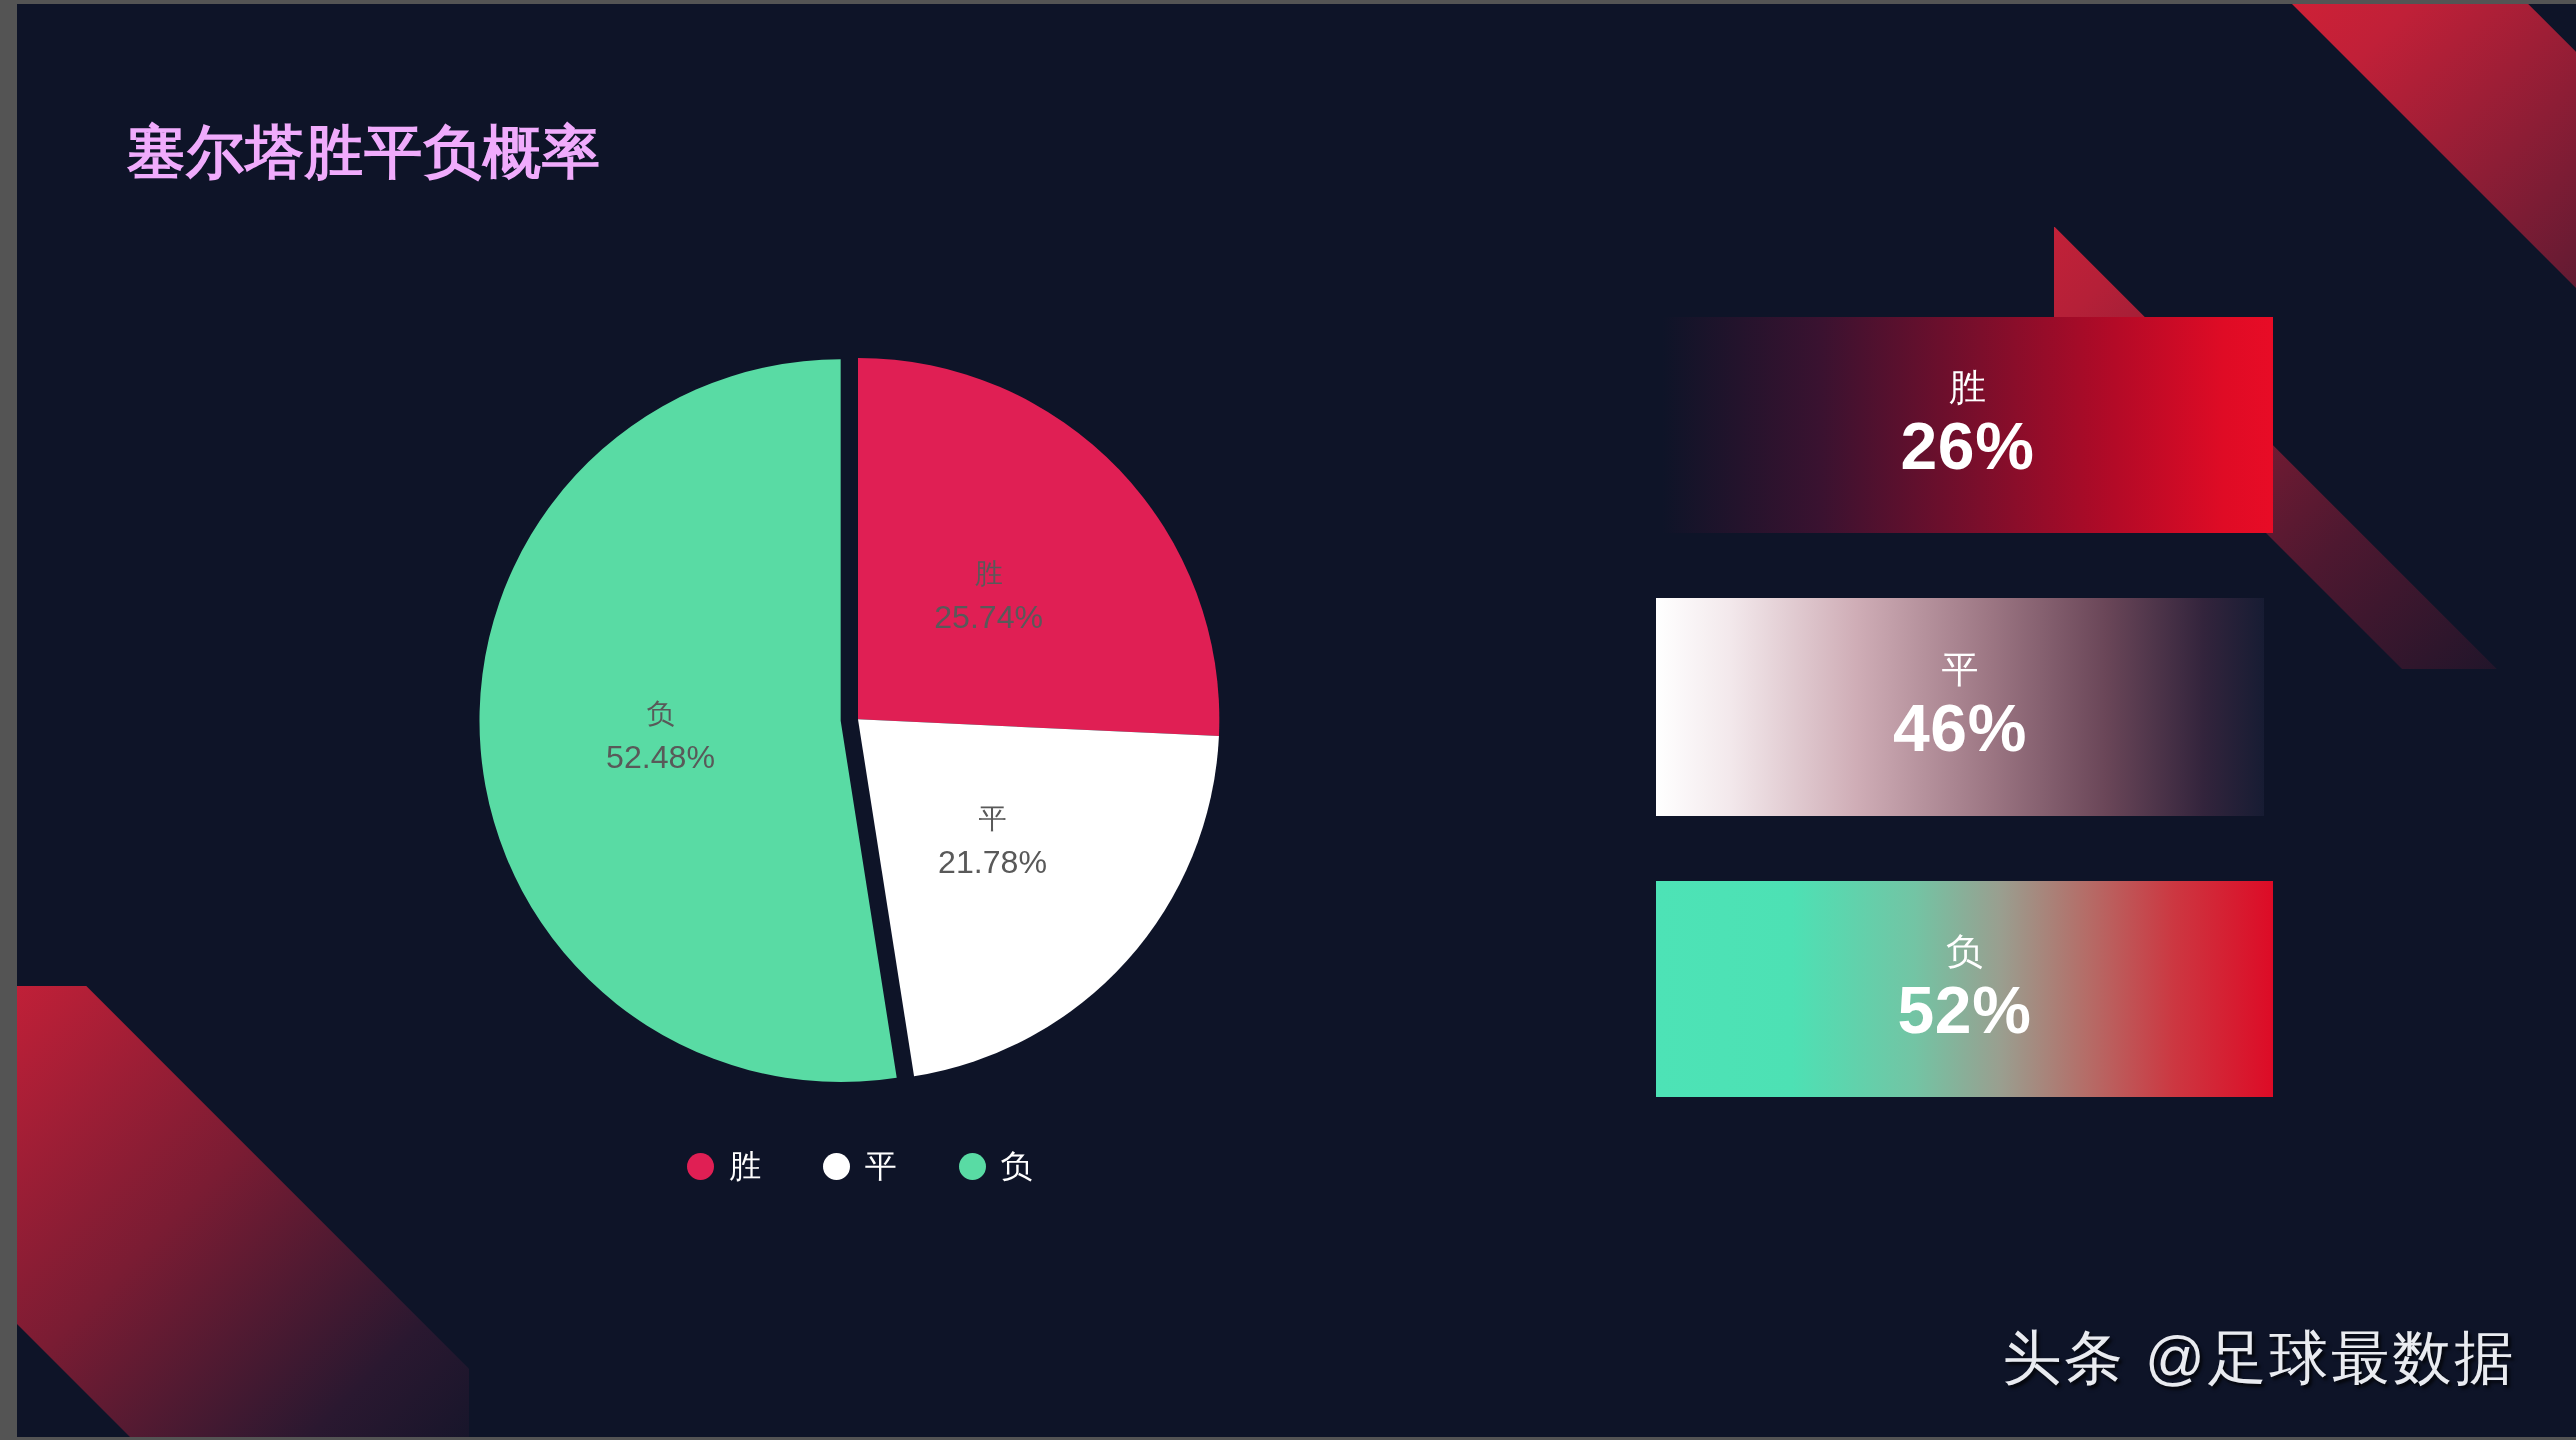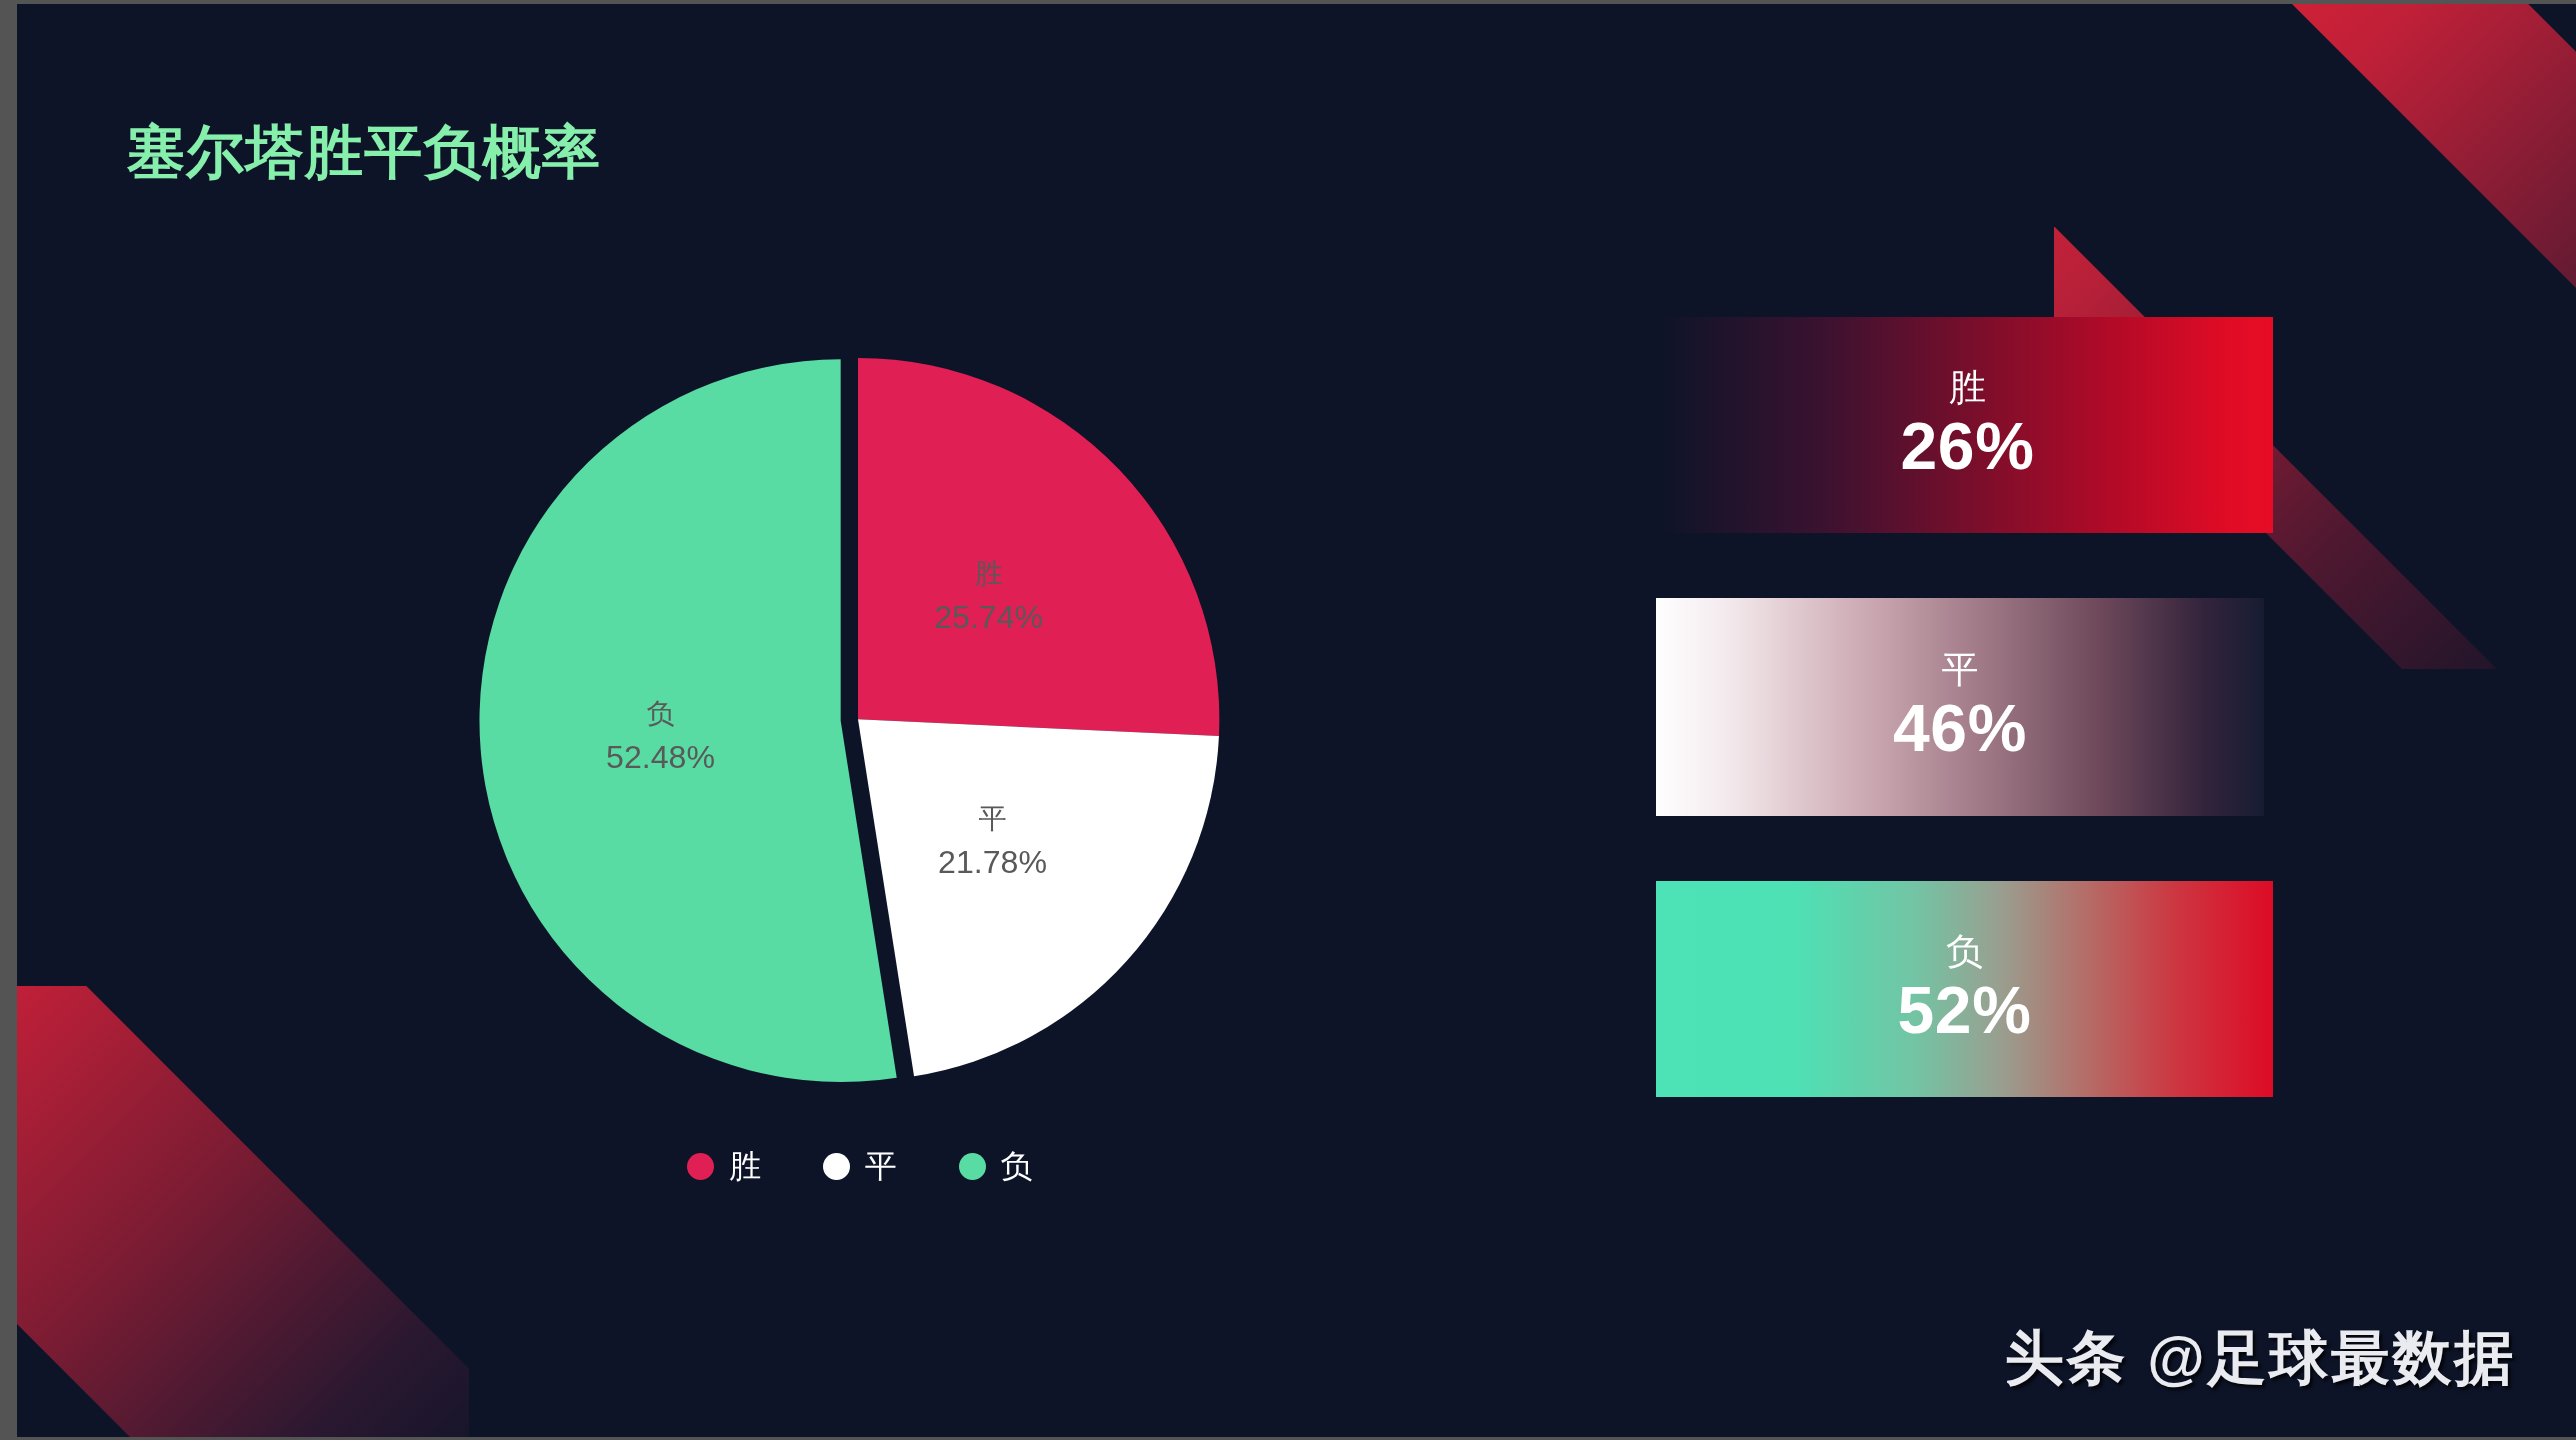--- a/index.html
+++ b/index.html
@@ -44,21 +44,21 @@
   }
   .stripe-d{
     position:absolute;left:-462px;top:174px;width:80px;height:803px;
     transform:rotate(-45deg);transform-origin:top left;
     background:linear-gradient(to bottom,#E8253A 0%,#9A1C35 40%,#2A1830 75%,#0E1428 97%);
   }
 
   
   #title{
     position:absolute;left:127px;top:114px;
-    font-size:58px;font-weight:bold;color:#86efac;
+    font-size:58px;font-weight:bold;color:#f0abfc;
     letter-spacing:1.3px;z-index:20;
     white-space:nowrap;
   }
 
   
   #pie-wrap{position:absolute;left:415px;top:301px;width:890px;height:850px;z-index:10;}
   #pie-svg{display:block;width:890px;height:850px;}
   .slice-label{
     font-family:"Liberation Sans","DejaVu Sans",sans-serif;
     font-size:42px;fill:#595959;text-anchor:middle;
@@ -87,21 +87,21 @@
   .bar-name{font-size:37px;line-height:1.05;margin-bottom:4px;}
   .bar-value{font-size:66px;font-weight:bold;line-height:1.05;letter-spacing:0.7px;text-align:right;}
 
   #bar-0{left:6px;top:2px;width:611px;height:216px;}
   #bar-1{left:0px;top:283px;width:608px;height:218px;}
   #bar-2{left:0px;top:566px;width:617px;height:216px;}
 
   
   #watermark{
     position:absolute;right:60px;bottom:42px;
-    font-size:59px;font-weight:bold;color:#E9EBF0;
+    font-size:59px;font-weight:normal;color:#E9EBF0;
     letter-spacing:2.7px;z-index:30;white-space:nowrap;
     text-shadow:2.7px 2.7px 3.3px rgba(0,0,0,0.75);
   }
 </style>
 </head>
 <body>
 
 <div id="slide">
 
   <div class="deco deco-tr-wrap">

